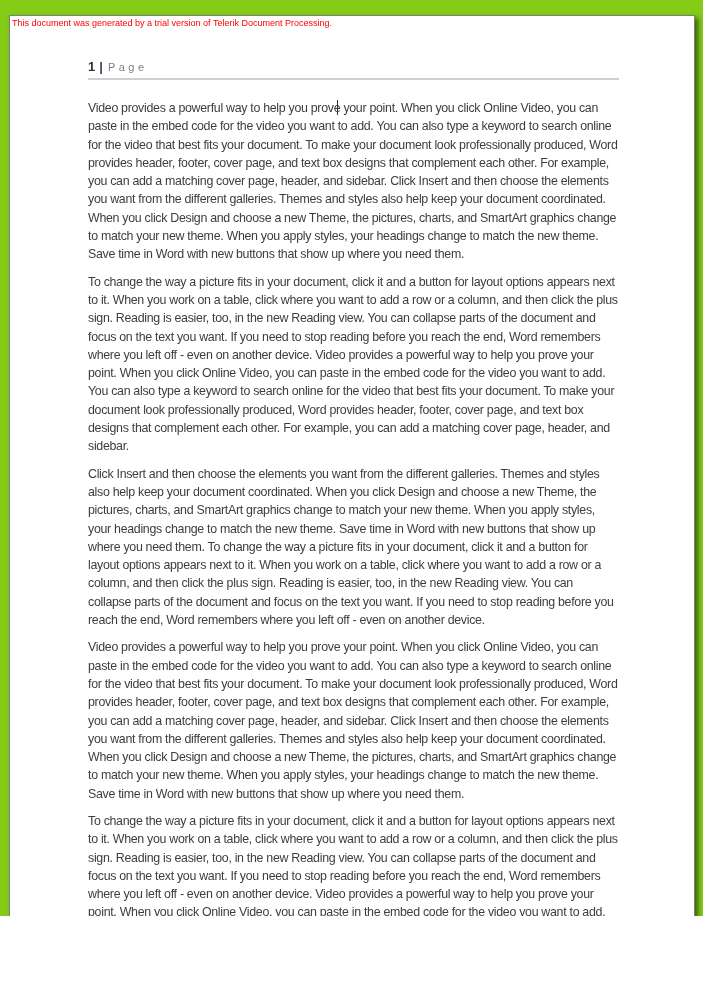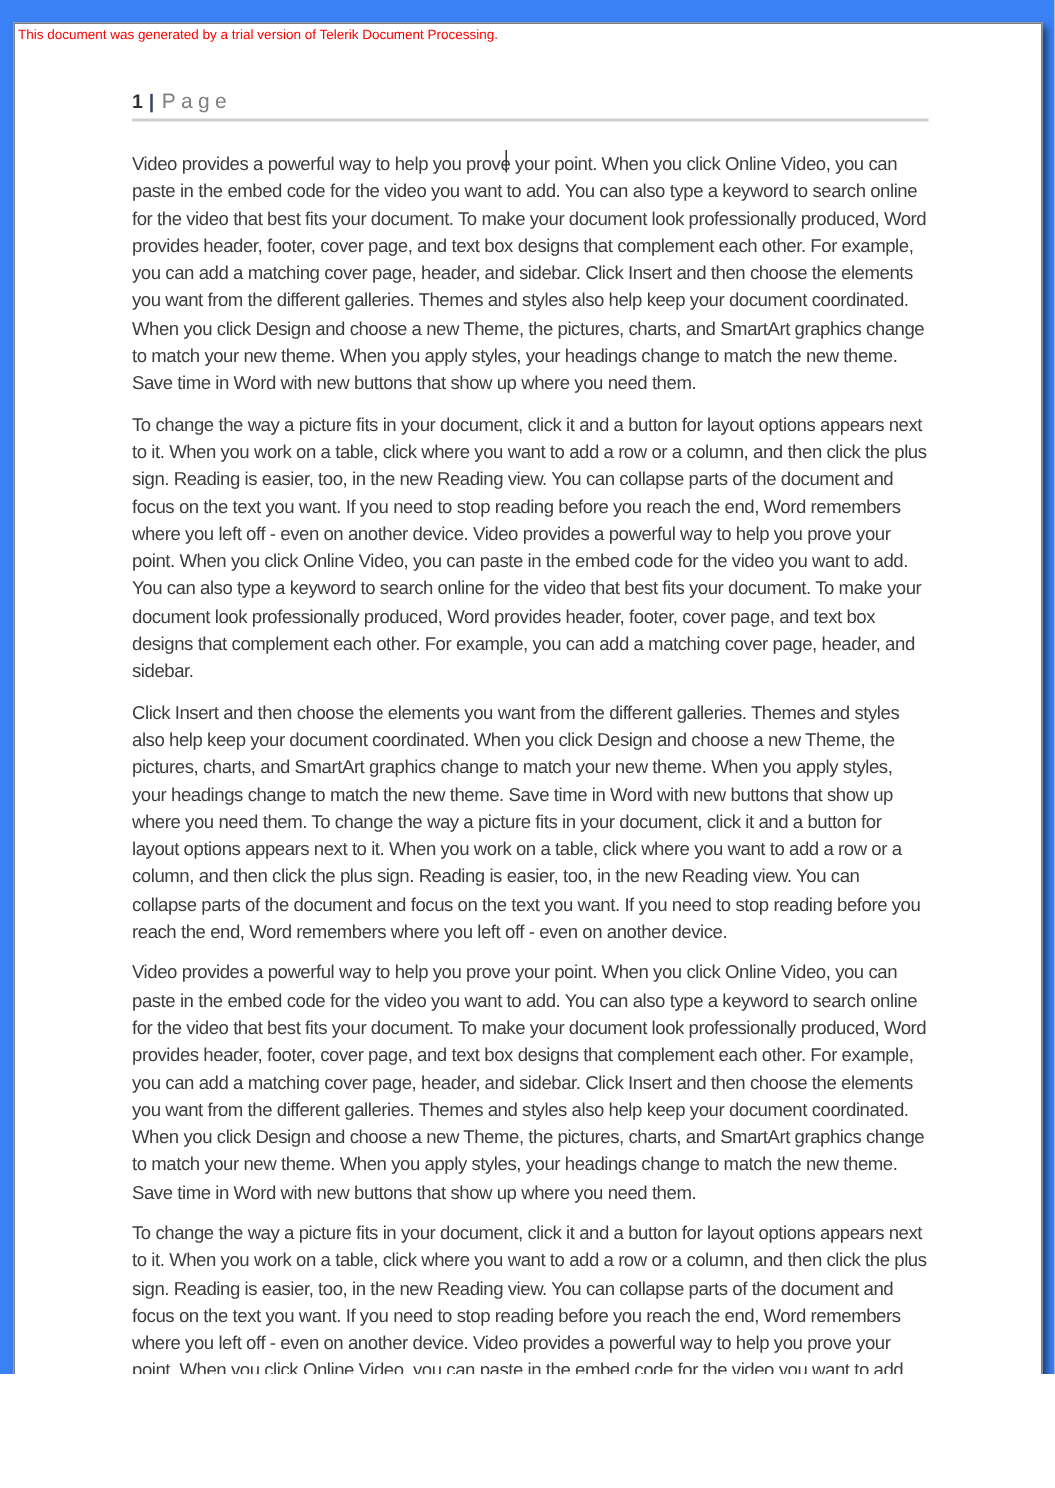--- a/index.html
+++ b/index.html
@@ -1,20 +1,20 @@
 <!DOCTYPE html>
 <html><head>
 <meta charset="utf-8">
 <style>
   html, body { margin: 0; padding: 0; }
   .canvas {
     position: relative;
     width: 703px;
     height: 916px;
-    background: #3b82f6;
+    background: #84cc16;
     overflow: hidden;
     font-family: "Liberation Sans", sans-serif;
   }
   .page {
     position: absolute;
     left: 9px;
     top: 15px;
     width: 686px;
     height: 965px;
     background: #ffffff;
@@ -49,21 +49,21 @@
     font-weight: bold;
     color: #333333;
   }
   .header-sep {
     font-size: 13px;
     font-weight: bold;
     color: #33475c;
     margin: 0 5px 0 4px;
   }
   .header-label {
-    font-size: 14px;
+    font-size: 11px;
     color: #7f7f7f;
     letter-spacing: 3.5px;
   }
   .bodytext p {
     margin: 0 0 9px 0;
     font-size: 12.4px;
     line-height: 18.3px;
     letter-spacing: -0.3px;
     color: #3d3d3d;
     text-align: left;

